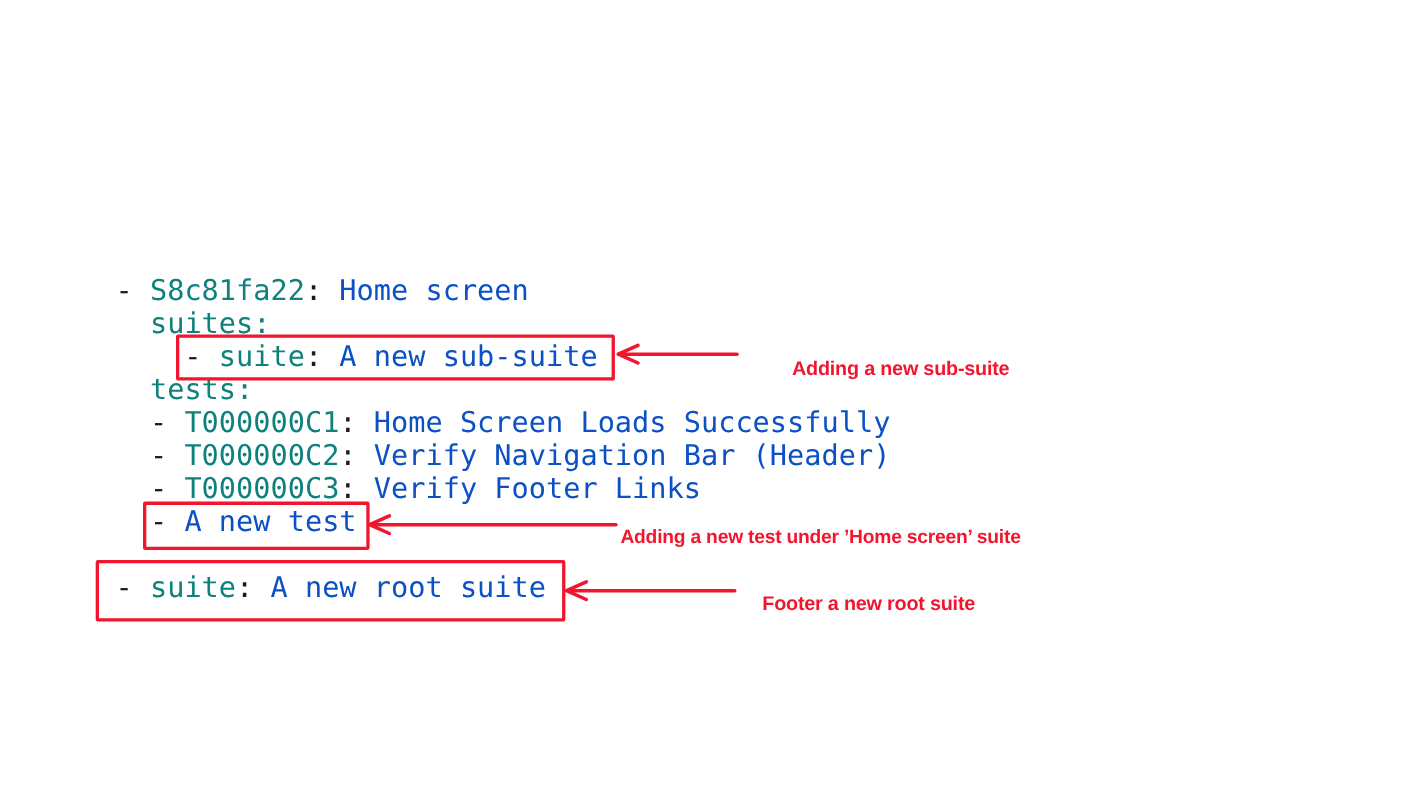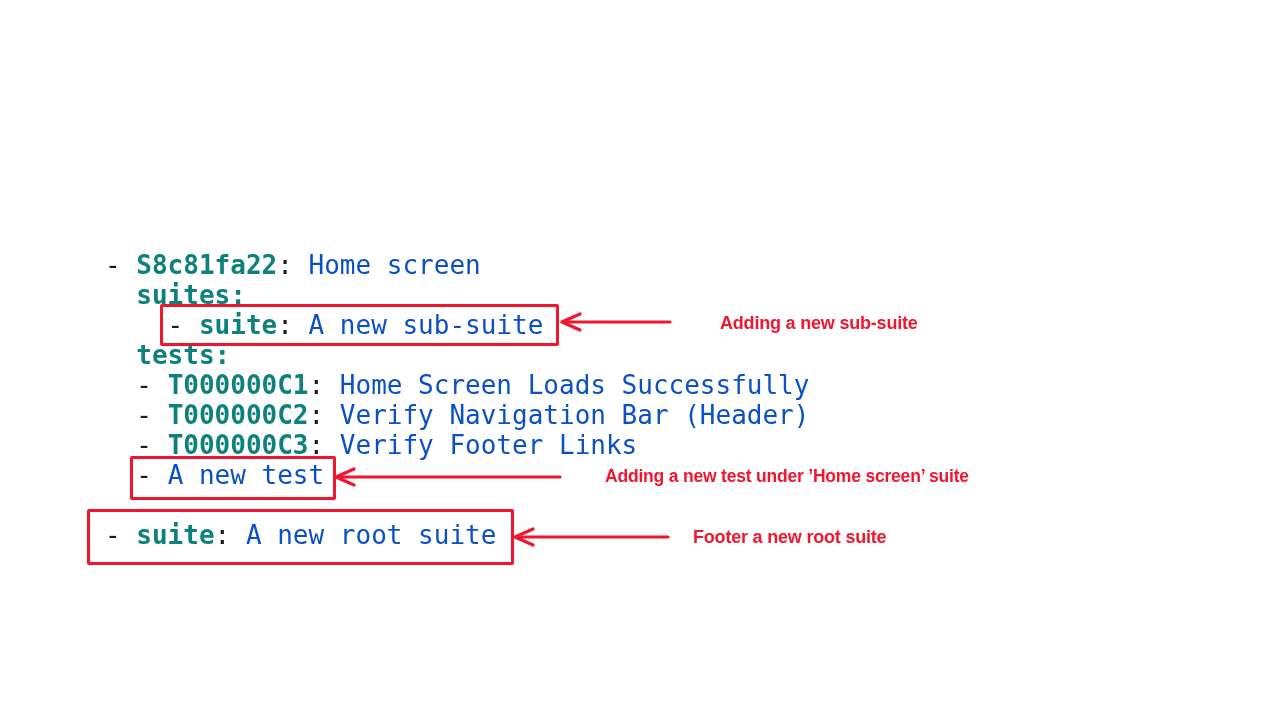--- a/index.html
+++ b/index.html
@@ -20,21 +20,21 @@
     position: absolute;
     left: 105px;
     top: 250px;
     font-family: "DejaVu Sans Mono", monospace;
     font-size: 26px;
     line-height: 30px;
     white-space: pre;
   }
   .code-line { height: 30px; }
   .tok-p { color: var(--code-punct, #1c1c1e); }
-  .tok-k { color: var(--code-key, #0e817c); font-weight: bold; }
+  .tok-k { color: var(--code-key, #0e817c); }
   .tok-v { color: var(--code-value, #0b50c4); }
 
   
   .hl-box {
     position: absolute;
     border: 3px solid var(--accent-red, #f2152e);
     border-radius: 2px;
     background: transparent;
   }
   .box-sub  { left: 160px; top: 304px; width: 393px; height: 36px; }
@@ -61,23 +61,24 @@
   
   .ann {
     position: absolute;
     transform: translateY(-50%);
     color: var(--accent-red, #f2152e);
     font-family: "Liberation Sans", sans-serif;
     font-weight: bold;
     font-size: 18px;
     letter-spacing: -0.2px;
     white-space: nowrap;
+    margin-top: 12px;
   }
   .ann-sub  { left: 720px; top: 323px; }
-  .ann-test { left: 605px; top: 476px; font-size: 17.5px; }
+  .ann-test { left: 564px; top: 476px; font-size: 17.5px; }
   .ann-root { left: 693px; top: 537px; }
 </style>
 </head>
 <body style="--background: #ffffff; --code-key: #0e817c; --code-value: #0b50c4; --code-punct: #1c1c1e; --accent-red: #f2152e;">
 
 <div class="code-block"><div class="code-line"><span class="tok-p">- </span><span class="tok-k">S8c81fa22</span><span class="tok-p">: </span><span class="tok-v">Home screen</span></div><div class="code-line"><span class="tok-p">  </span><span class="tok-k">suites:</span></div><div class="code-line"><span class="tok-p">    - </span><span class="tok-k">suite</span><span class="tok-p">: </span><span class="tok-v">A new sub-suite</span></div><div class="code-line"><span class="tok-p">  </span><span class="tok-k">tests:</span></div><div class="code-line"><span class="tok-p">  - </span><span class="tok-k">T000000C1</span><span class="tok-p">: </span><span class="tok-v">Home Screen Loads Successfully</span></div><div class="code-line"><span class="tok-p">  - </span><span class="tok-k">T000000C2</span><span class="tok-p">: </span><span class="tok-v">Verify Navigation Bar (Header)</span></div><div class="code-line"><span class="tok-p">  - </span><span class="tok-k">T000000C3</span><span class="tok-p">: </span><span class="tok-v">Verify Footer Links</span></div><div class="code-line"><span class="tok-p">  - </span><span class="tok-v">A new test</span></div><div class="code-line">&nbsp;</div><div class="code-line"><span class="tok-p">- </span><span class="tok-k">suite</span><span class="tok-p">: </span><span class="tok-v">A new root suite</span></div></div>
 
 <div class="hl-box box-sub"></div>
 <div class="hl-box box-test"></div>
 <div class="hl-box box-root"></div>

